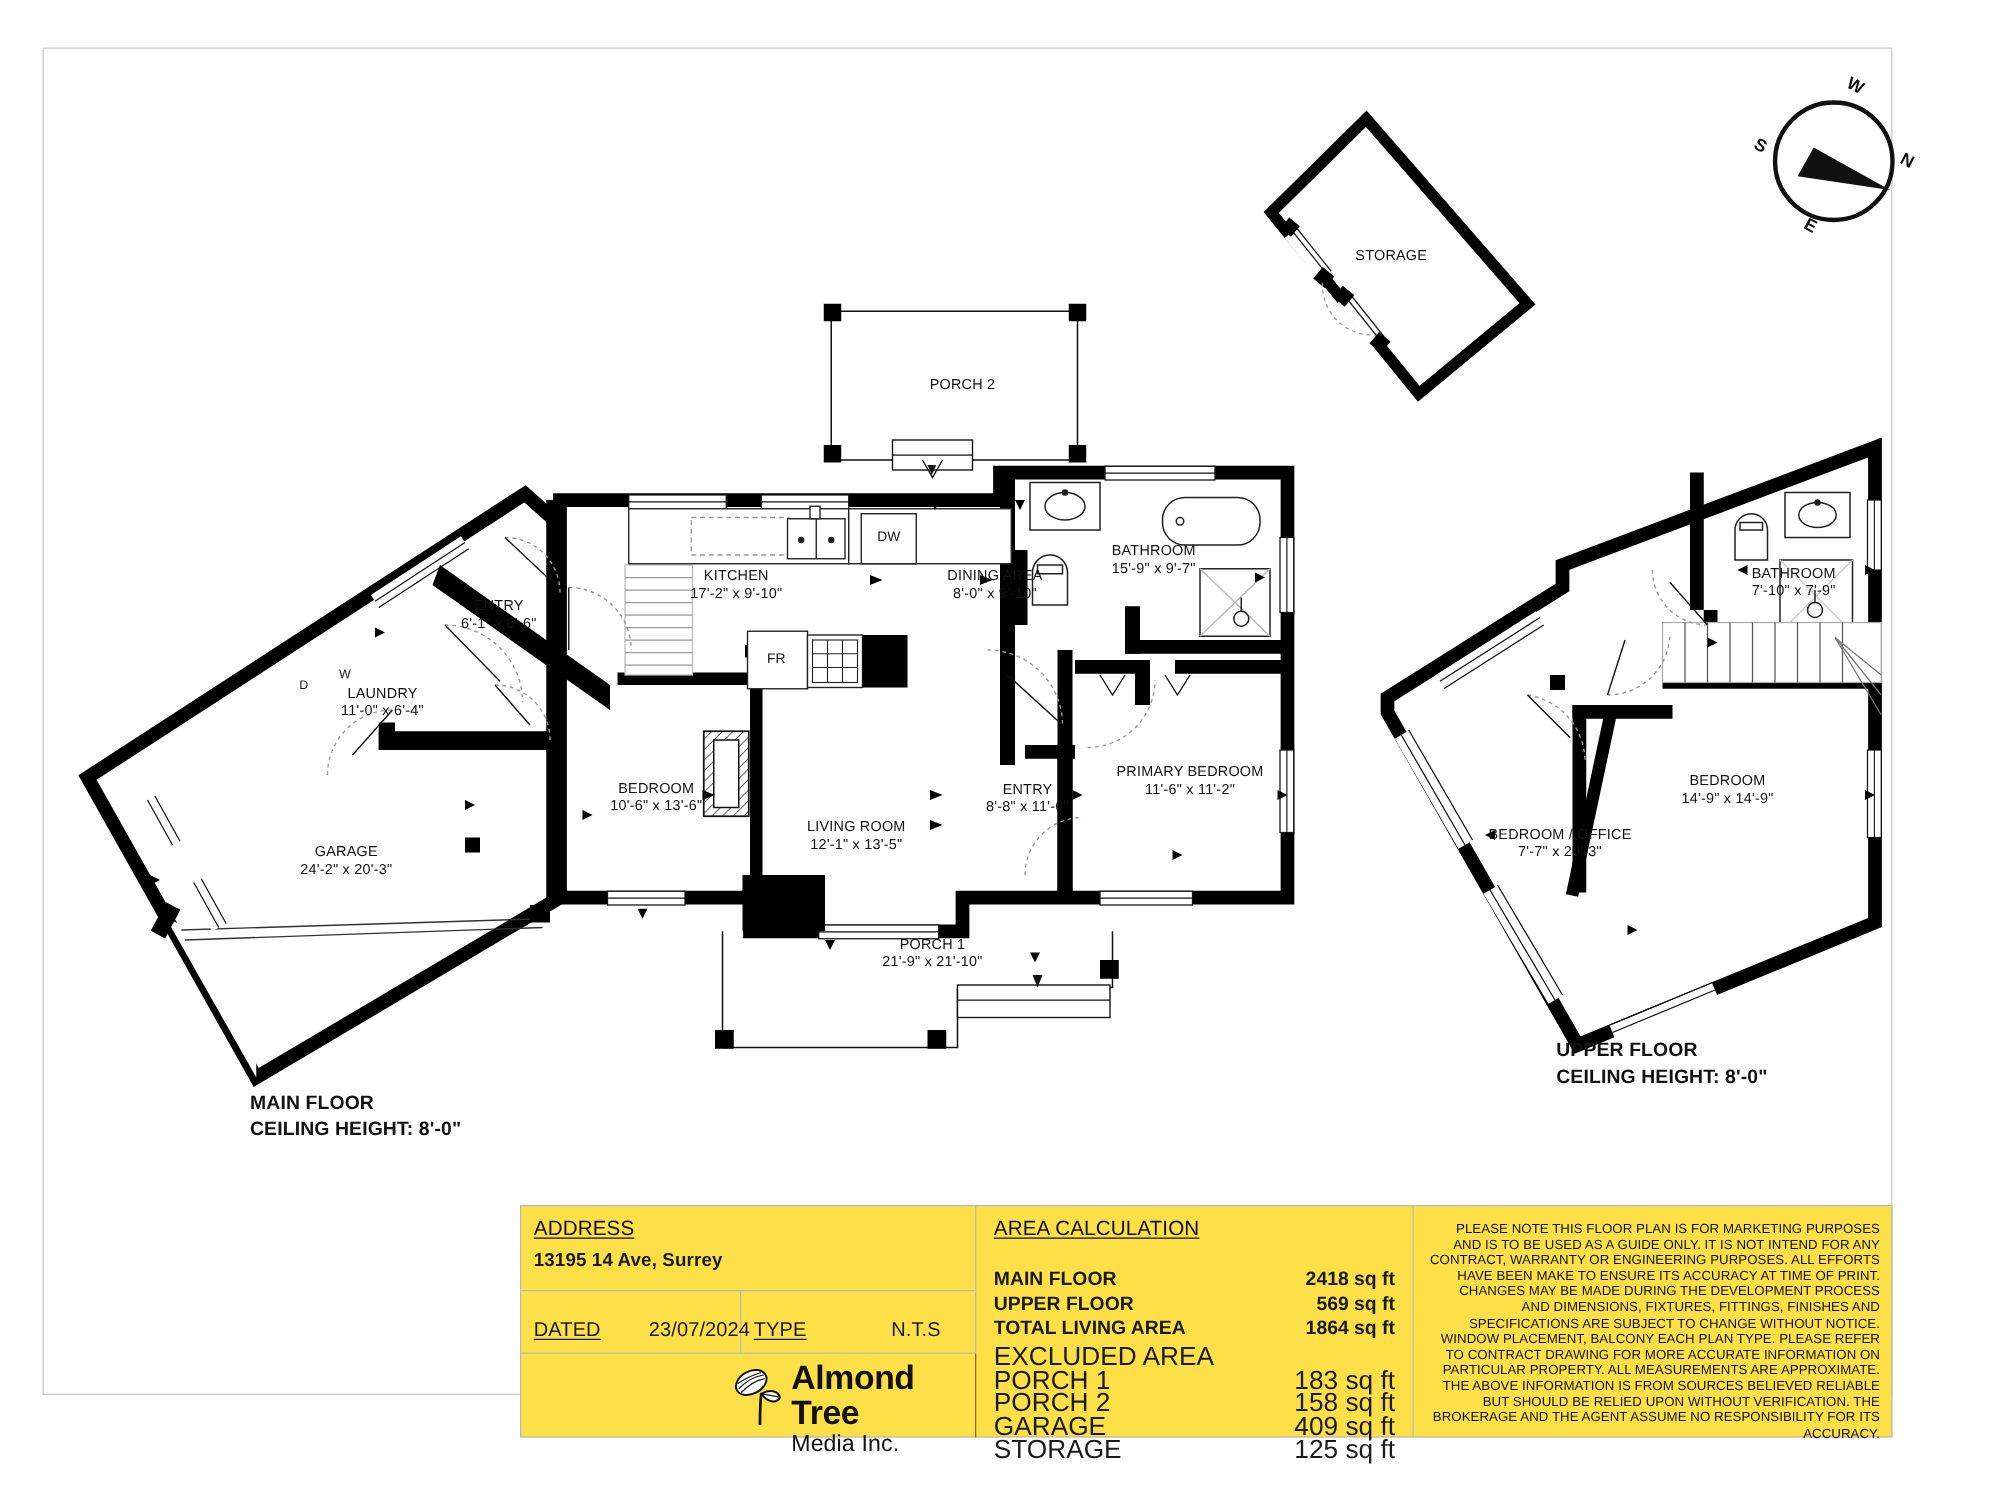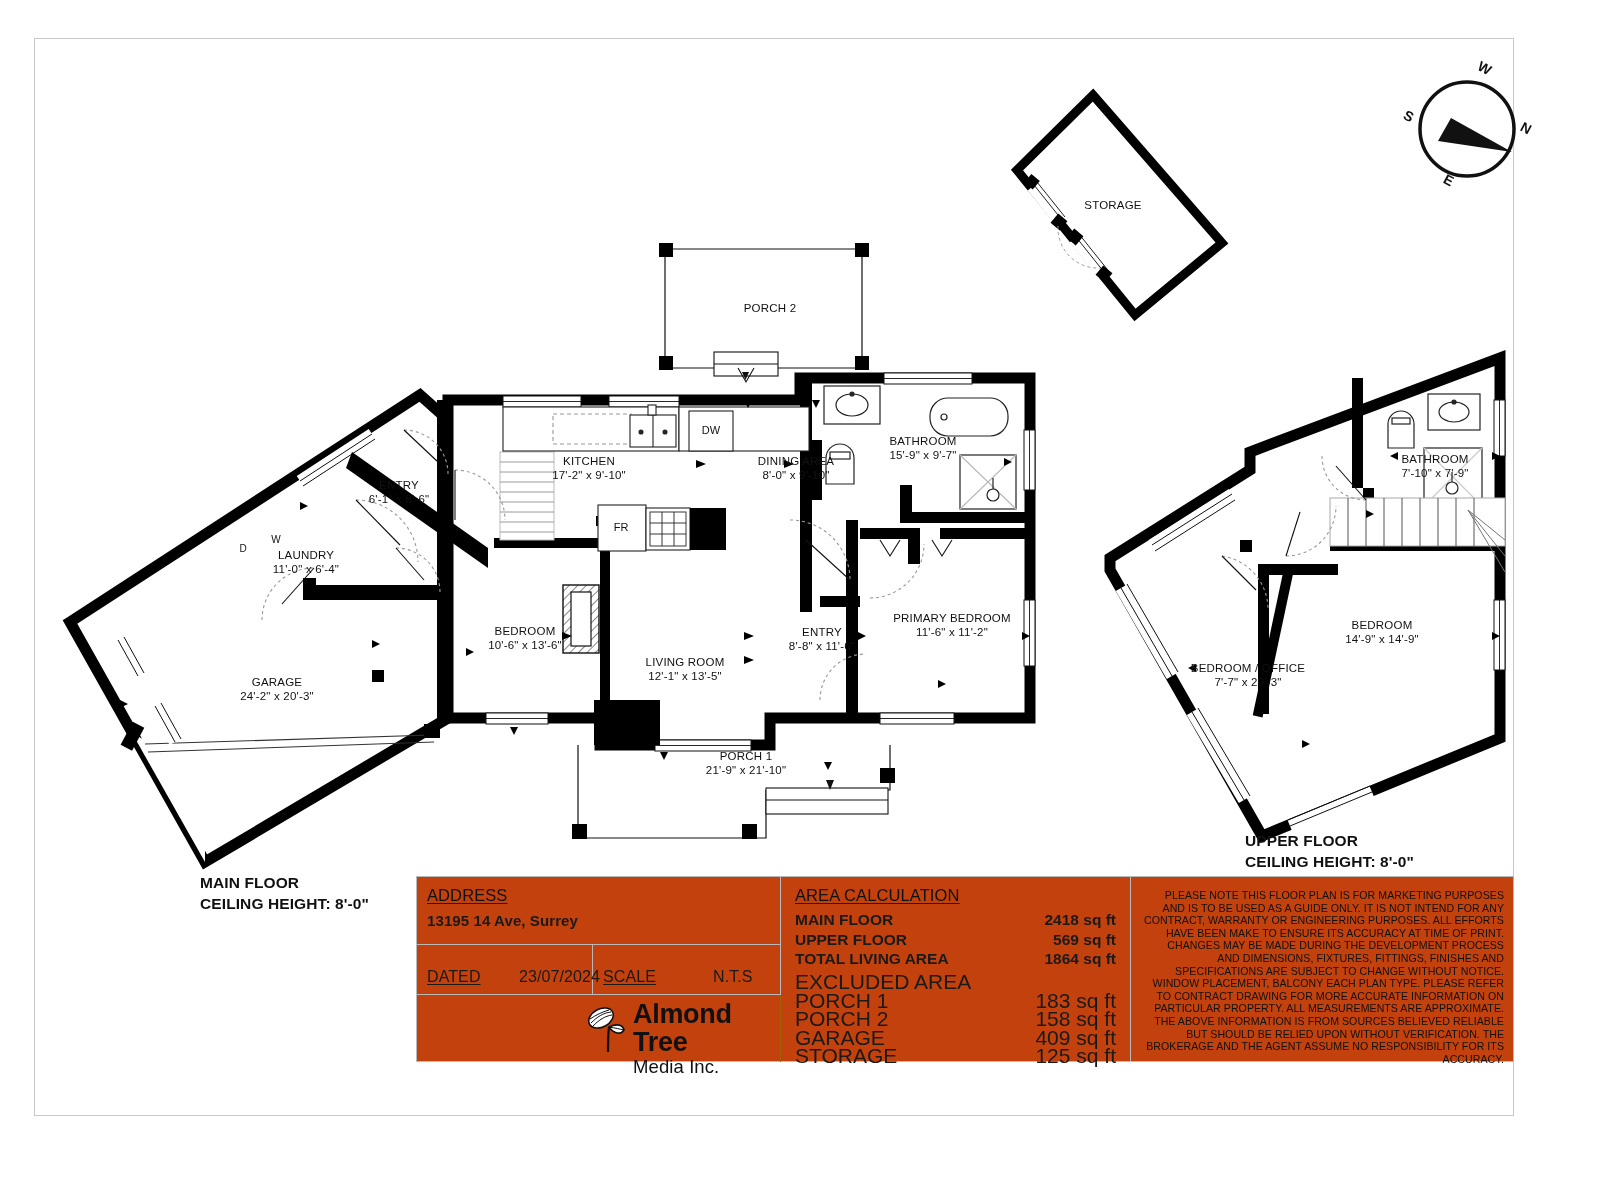--- a/index.html
+++ b/index.html
@@ -7,21 +7,21 @@
   #page{position:relative;width:1600px;height:1200px;background:#fff;}
   #frame{position:absolute;left:34px;top:38px;width:1480px;height:1078px;border:1px solid #c9c9c9;box-sizing:border-box;}
   .plan{position:absolute;left:0;top:0;width:1600px;height:1200px;}
   .lbl{position:absolute;text-align:center;font-family:"Liberation Sans",sans-serif;color:#111;line-height:1.22;white-space:nowrap;transform:translateX(-50%);}
   .rm{font-size:11.5px;letter-spacing:.2px;}
   .rm .d{font-size:11.5px;}
   .tiny{font-size:10px;}
   .floor-title{position:absolute;font-size:15.5px;font-weight:bold;line-height:1.35;color:#111;letter-spacing:.1px;white-space:nowrap;}
 
   
-  #infobar{position:absolute;left:416px;top:876px;width:1098px;height:186px;border:1px solid #b9b9b9;box-sizing:border-box;background:#c2410c;}
+  #infobar{position:absolute;left:416px;top:964px;width:1098px;height:186px;border:1px solid #b9b9b9;box-sizing:border-box;background:#fde047;}
   .cell{position:absolute;box-sizing:border-box;}
   #c-addr{left:0;top:0;width:364px;height:68px;border-right:1px solid #b9b9b9;border-bottom:1px solid #b9b9b9;padding:9px 0 0 10px;}
   #c-dated{left:0;top:68px;width:176px;height:50px;border-right:1px solid #b9b9b9;border-bottom:1px solid #b9b9b9;}
   #c-scale{left:176px;top:68px;width:188px;height:50px;border-right:1px solid #b9b9b9;border-bottom:1px solid #b9b9b9;}
   #c-logo{left:0;top:118px;width:364px;height:67px;border-right:1px solid #a16207;}
   #c-area{left:364px;top:0;width:350px;height:185px;border-right:1px solid #b9b9b9;padding:9px 0 0 14px;}
   #c-note{left:714px;top:0;width:383px;height:185px;padding:12px 10px 0 12px;}
 
   .hdr{font-size:16.5px;color:#111;text-decoration:underline;text-underline-offset:2px;letter-spacing:.1px;}
   .addrval{font-size:15px;font-weight:bold;margin-top:7px;letter-spacing:.1px;}
@@ -517,21 +517,21 @@
       <div class="hdr">ADDRESS</div>
       <div class="addrval">13195 14 Ave, Surrey</div>
     </div>
 
     <div class="cell" id="c-dated">
       <div class="kv u" style="left:10px;top:23px;">DATED</div>
       <div class="kv b" style="left:102px;top:23px;">23/07/2024</div>
     </div>
 
     <div class="cell" id="c-scale">
-      <div class="kv u" style="left:10px;top:23px;">SCALE</div>
+      <div class="kv u" style="left:10px;top:23px;">TYPE</div>
       <div class="kv b" style="left:120px;top:23px;">N.T.S</div>
     </div>
 
     <div class="cell" id="c-logo">
       <div id="logo-wrap">
         <svg id="logo-mark" viewBox="0 0 44 48">
           <ellipse cx="16" cy="13" rx="13" ry="9" transform="rotate(-28 16 13)" fill="#fff" stroke="#111" stroke-width="1.6"></ellipse>
           <g stroke="#111" stroke-width="1" fill="none">
             <path d="M6,18 C12,12 18,8 26,7"></path>
             <path d="M8,21 C14,15 20,11 27,10"></path>
@@ -542,21 +542,21 @@
           <path d="M24,22 C23,30 23,38 23,47" stroke="#111" stroke-width="2.2" fill="none"></path>
         </svg>
         <div id="logo-text">
           <div id="logo-t1">Almond Tree</div>
           <div id="logo-t2">Media Inc.</div>
         </div>
       </div>
     </div>
 
     <div class="cell" id="c-area">
-      <div class="hdr" style="margin-bottom:6px;">AREA CALCULATION</div>
+      <div class="hdr" style="margin-bottom:22px;">AREA CALCULATION</div>
 
       <div class="arow bold">
         <span class="n">MAIN FLOOR</span>
         <span class="v">2418 sq ft</span>
       </div>
       <div class="arow bold">
         <span class="n">UPPER FLOOR</span>
         <span class="v">569 sq ft</span>
       </div>
       <div class="arow bold">

